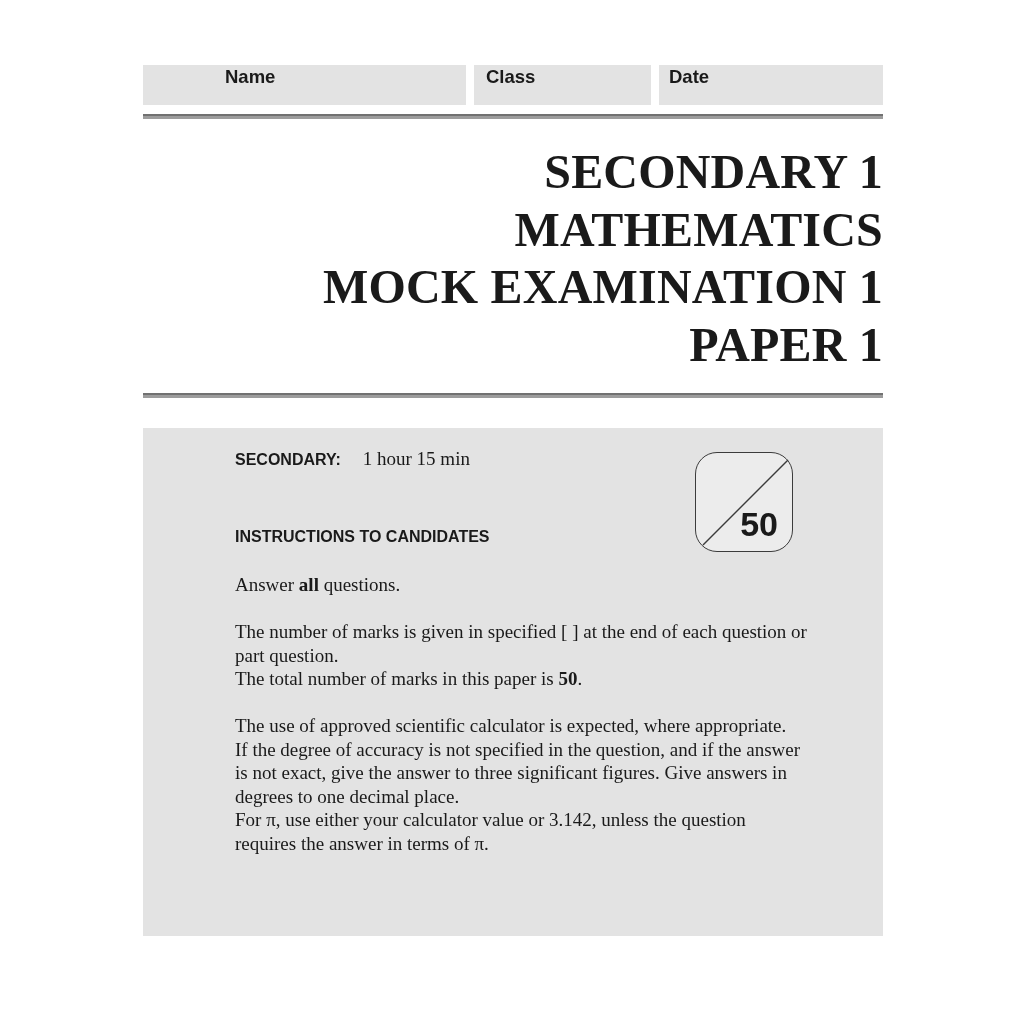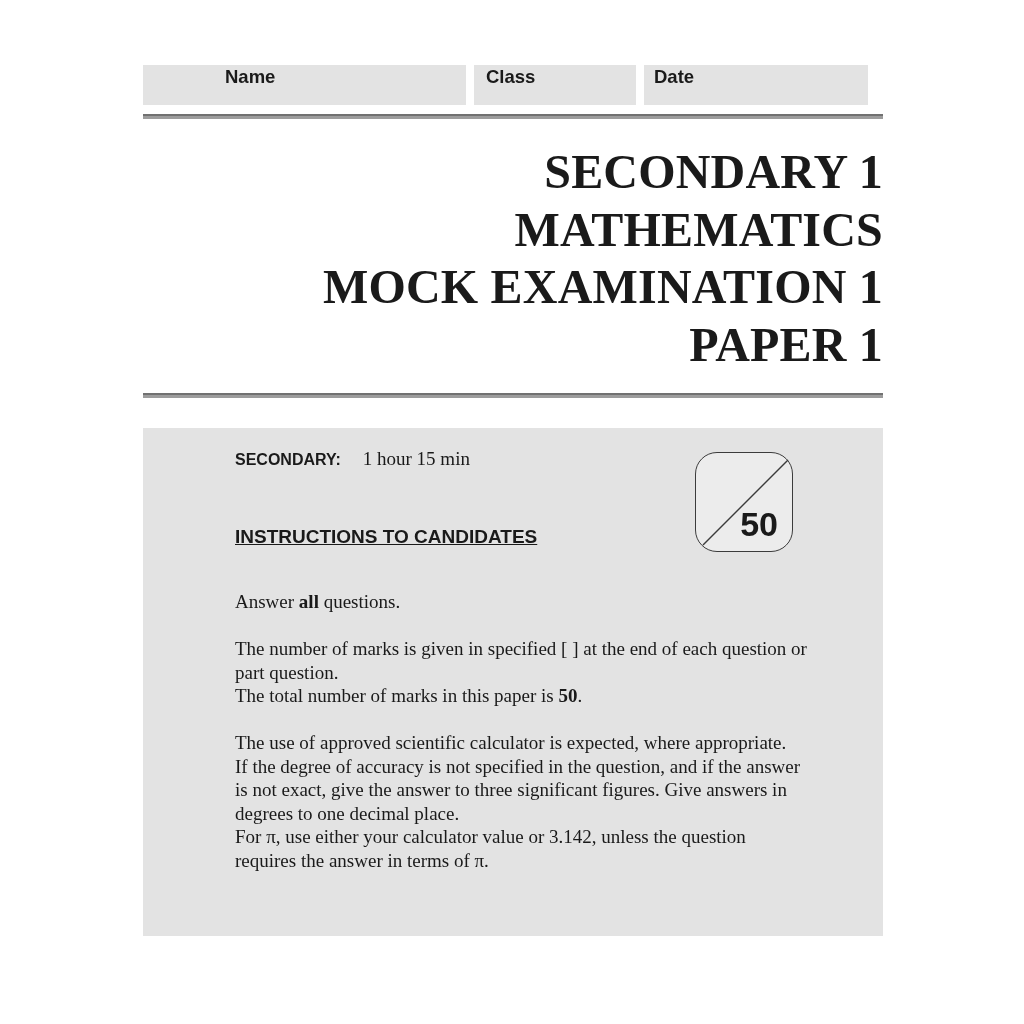--- a/index.html
+++ b/index.html
@@ -18,21 +18,21 @@
     position:absolute;left:143px;top:65px;width:740px;height:40px;
     display:flex;
   }
   .header-cell{
     background:var(--band_bg);height:40px;display:flex;align-items:flex-start;
     font-family:"Liberation Sans","DejaVu Sans",sans-serif;
     font-weight:bold;font-size:18.5px;
   }
   .header-cell span{position:relative;top:1px;}
   .cell-name{width:323px;padding-left:82px;}
-  .cell-class{width:162px;margin-left:8px;padding-left:12px;}
+  .cell-class{width:177px;margin-left:8px;padding-left:12px;}
   .cell-date{width:224px;margin-left:8px;padding-left:10px;}
   
   .rule{
     position:absolute;left:143px;width:740px;height:5px;
     background:linear-gradient(to bottom,var(--rule_dark) 0%,var(--rule_dark) 30%,var(--rule) 30%,var(--rule) 100%);
   }
   .rule-top{top:114px;}
   .rule-mid{top:393px;}
   
   .title-block{
@@ -45,37 +45,36 @@
     position:absolute;left:143px;top:428px;width:740px;height:508px;
     background:var(--band_bg);
   }
   .duration-row{position:absolute;left:92px;top:21px;line-height:20px;white-space:nowrap;}
   .duration-label{
     font-family:"Liberation Sans","DejaVu Sans",sans-serif;font-weight:bold;font-size:16px;
   }
   .duration-value{font-size:19px;margin-left:22px;}
   .instructions-heading{
     position:absolute;left:92px;top:99px;line-height:20px;
-    font-family:"Liberation Sans","DejaVu Sans",sans-serif;font-weight:bold;font-size:19px;
+    font-family:"Liberation Sans","DejaVu Sans",sans-serif;font-weight:bold;font-size:16px;
     white-space:nowrap;
-    text-decoration:underline;
   }
   
   .score-box{
     position:absolute;left:552px;top:24px;width:98px;height:100px;
     border:1.5px solid var(--box_border);border-radius:22px;background:var(--box_bg);
   }
   .score-box svg{position:absolute;left:0;top:0;}
   .score-value{
     position:absolute;right:14px;bottom:10px;
     font-family:"Liberation Sans","DejaVu Sans",sans-serif;font-weight:bold;font-size:34px;
     line-height:1;
   }
   
-  .instruction-body{position:absolute;left:92px;top:162px;width:648px;font-size:19px;}
+  .instruction-body{position:absolute;left:92px;top:145px;width:648px;font-size:19px;}
   .instruction-body .block{margin-bottom:23.5px;}
   .instruction-body .line{line-height:23.5px;}
   .instruction-body .b{font-weight:bold;}
 </style>
 </head>
 <body>
 
 <div class="page">
 
   <div class="header-bar">

